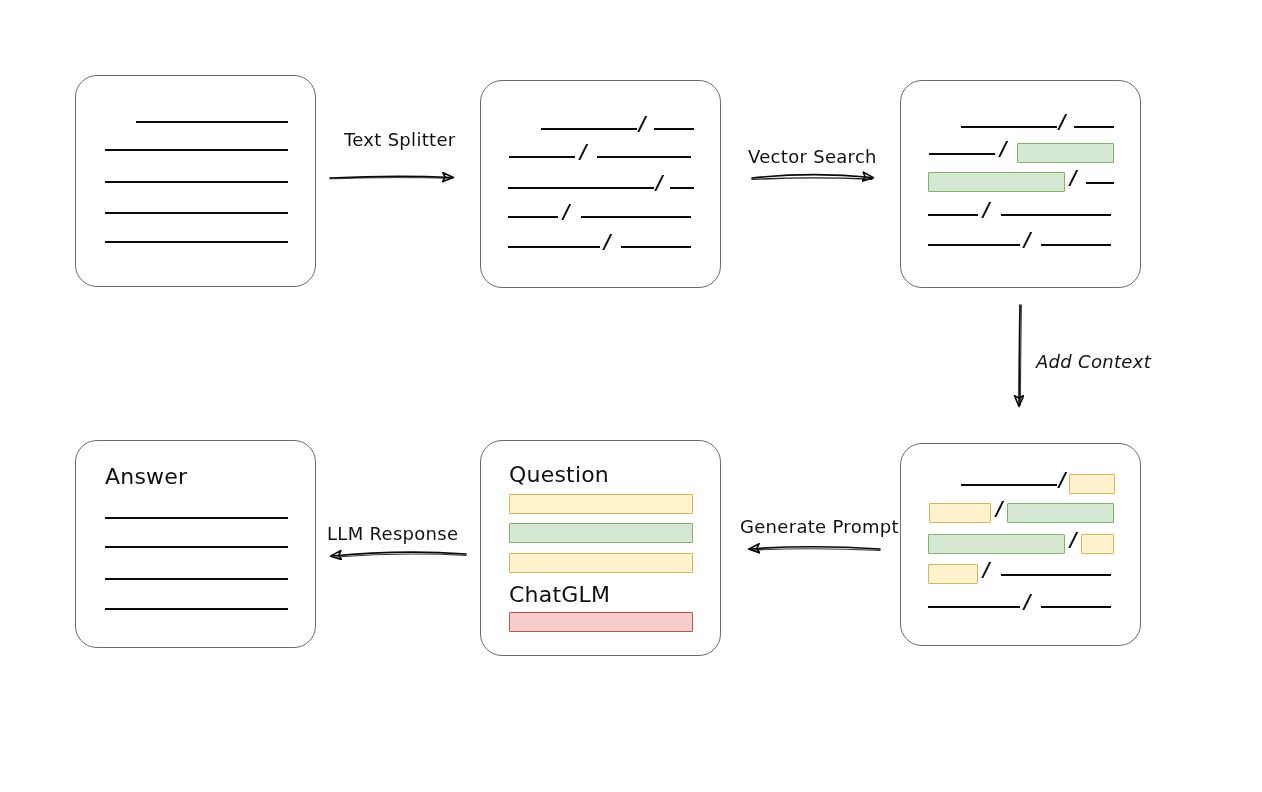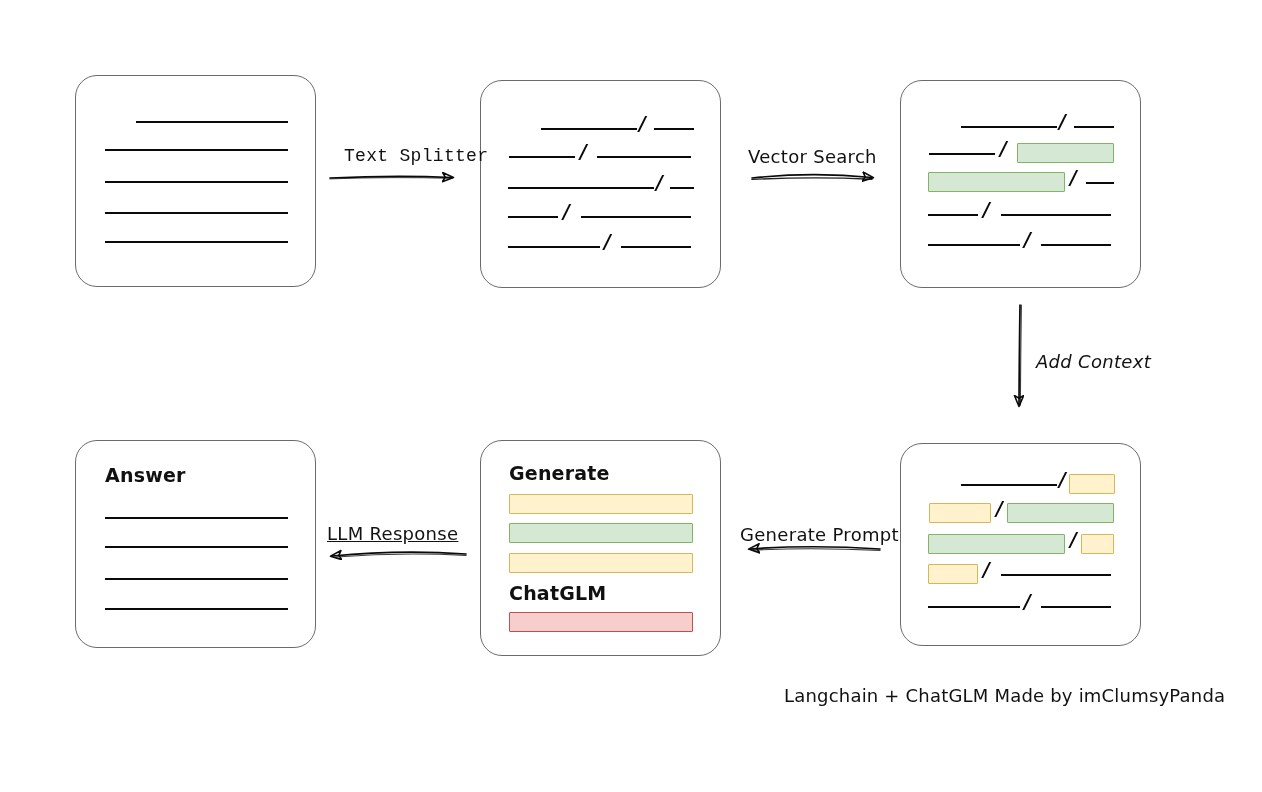--- a/index.html
+++ b/index.html
@@ -53,25 +53,24 @@
     transform: translateY(-50%);
   }
   .chip.green  { background: #d5e8d4; border: 1.6px solid #82b366; }
   .chip.yellow { background: #fff2cc; border: 1.6px solid #d6b656; }
   .chip.red    { background: #f8cecc; border: 1.6px solid #b85450; }
 
   
   .boxheading {
     position: absolute;
     font-family: "DejaVu Sans", "Liberation Sans", sans-serif;
-    font-size: 19px;
+    font-size: 22px;
     color: #111111;
     letter-spacing: 0.2px;
     white-space: nowrap;
-    font-weight: bold;
   }
 
   
   .arrowlabel {
     position: absolute;
     font-family: "DejaVu Sans", "Liberation Sans", sans-serif;
     font-size: 18px;
     color: #111111;
     white-space: nowrap;
     letter-spacing: 0.3px;
@@ -163,21 +162,21 @@
       <div class="line" style="left: 105px; top: 578px; width: 183px;"></div>
       <div class="line" style="left: 105px; top: 608px; width: 183px;"></div>
       <div class="chip yellow" style="left: 509px; top: 504px; width: 184px; height: 20px;"></div>
       <div class="chip green" style="left: 509px; top: 533px; width: 184px; height: 20px;"></div>
       <div class="chip yellow" style="left: 509px; top: 563px; width: 184px; height: 20px;"></div>
       <div class="chip red" style="left: 509px; top: 622px; width: 184px; height: 20px;"></div>
     </div>
 
   <div class="boxheading" id="heading-answer" style="left:105px; top:464px;">Answer</div>
 
-  <div class="boxheading" id="heading-knowledge" style="left:509px; top:462px;">Generate</div>
+  <div class="boxheading" id="heading-knowledge" style="left:509px; top:462px;">Question</div>
 
   <div class="boxheading" id="heading-question" style="left:509px; top:582px;">ChatGLM</div>
 
   <svg id="arrows" viewBox="0 0 1262 792" xmlns="http://www.w3.org/2000/svg">
     <defs>
       <marker id="ah-r" markerWidth="13" markerHeight="13" refX="10" refY="5.2" orient="auto" markerUnits="userSpaceOnUse">
         <path d="M0.5,0.6 L11.5,5.2 L0.5,9.8 L3.2,5.2 Z" fill="none" stroke="#0a0a0a" stroke-width="1.6" stroke-linejoin="round"></path>
       </marker>
       <marker id="ah-l" markerWidth="13" markerHeight="13" refX="10" refY="5.2" orient="auto" markerUnits="userSpaceOnUse">
         <path d="M0.5,0.6 L11.5,5.2 L0.5,9.8 L3.2,5.2 Z" fill="none" stroke="#0a0a0a" stroke-width="1.6" stroke-linejoin="round"></path>
@@ -206,21 +205,20 @@
       <path d="M880,549 Q812,544.5 750,549" fill="none" stroke="#0a0a0a" stroke-width="1.7" stroke-linecap="round" marker-end="url(#ah-l)"></path>
       <path d="M880,550.4 Q812,547.2 752,550.2" fill="none" stroke="#0a0a0a" stroke-width="1.2" stroke-linecap="round" opacity="0.8"></path>
     </g>
 
     <g>
       <path d="M466,554 Q400,549.5 332,556" fill="none" stroke="#0a0a0a" stroke-width="1.7" stroke-linecap="round" marker-end="url(#ah-l)"></path>
       <path d="M466,555.4 Q400,552 336,557" fill="none" stroke="#0a0a0a" stroke-width="1.2" stroke-linecap="round" opacity="0.8"></path>
     </g>
   </svg>
 
-  <div class="arrowlabel" id="label-text-splitter" style="left: 344px; top: 146px; font-family: Liberation Mono, monospace;">Text Splitter</div>
+  <div class="arrowlabel" id="label-text-splitter" style="left: 344px; top: 129px;">Text Splitter</div>
   <div class="arrowlabel" id="label-vector-search" style="left: 748px; top: 146px;">Vector Search</div>
   <div class="arrowlabel" id="label-add-context" style="left: 1036px; top: 351px; font-style: italic;">Add Context</div>
-  <div class="arrowlabel" id="label-generate-prompt" style="left: 740px; top: 516px; margin-top: 8px;">Generate Prompt</div>
-  <div class="arrowlabel" id="label-llm-response" style="left: 327px; top: 523px; text-decoration: underline;">LLM Response</div>
-
-  <div class="credit" id="credit-text" style="left: 784px; top: 685px;">Langchain + ChatGLM Made by imClumsyPanda</div>
+  <div class="arrowlabel" id="label-generate-prompt" style="left: 740px; top: 516px;">Generate Prompt</div>
+  <div class="arrowlabel" id="label-llm-response" style="left: 327px; top: 523px;">LLM Response</div>
+
 
 </div>
 
 </body></html>

